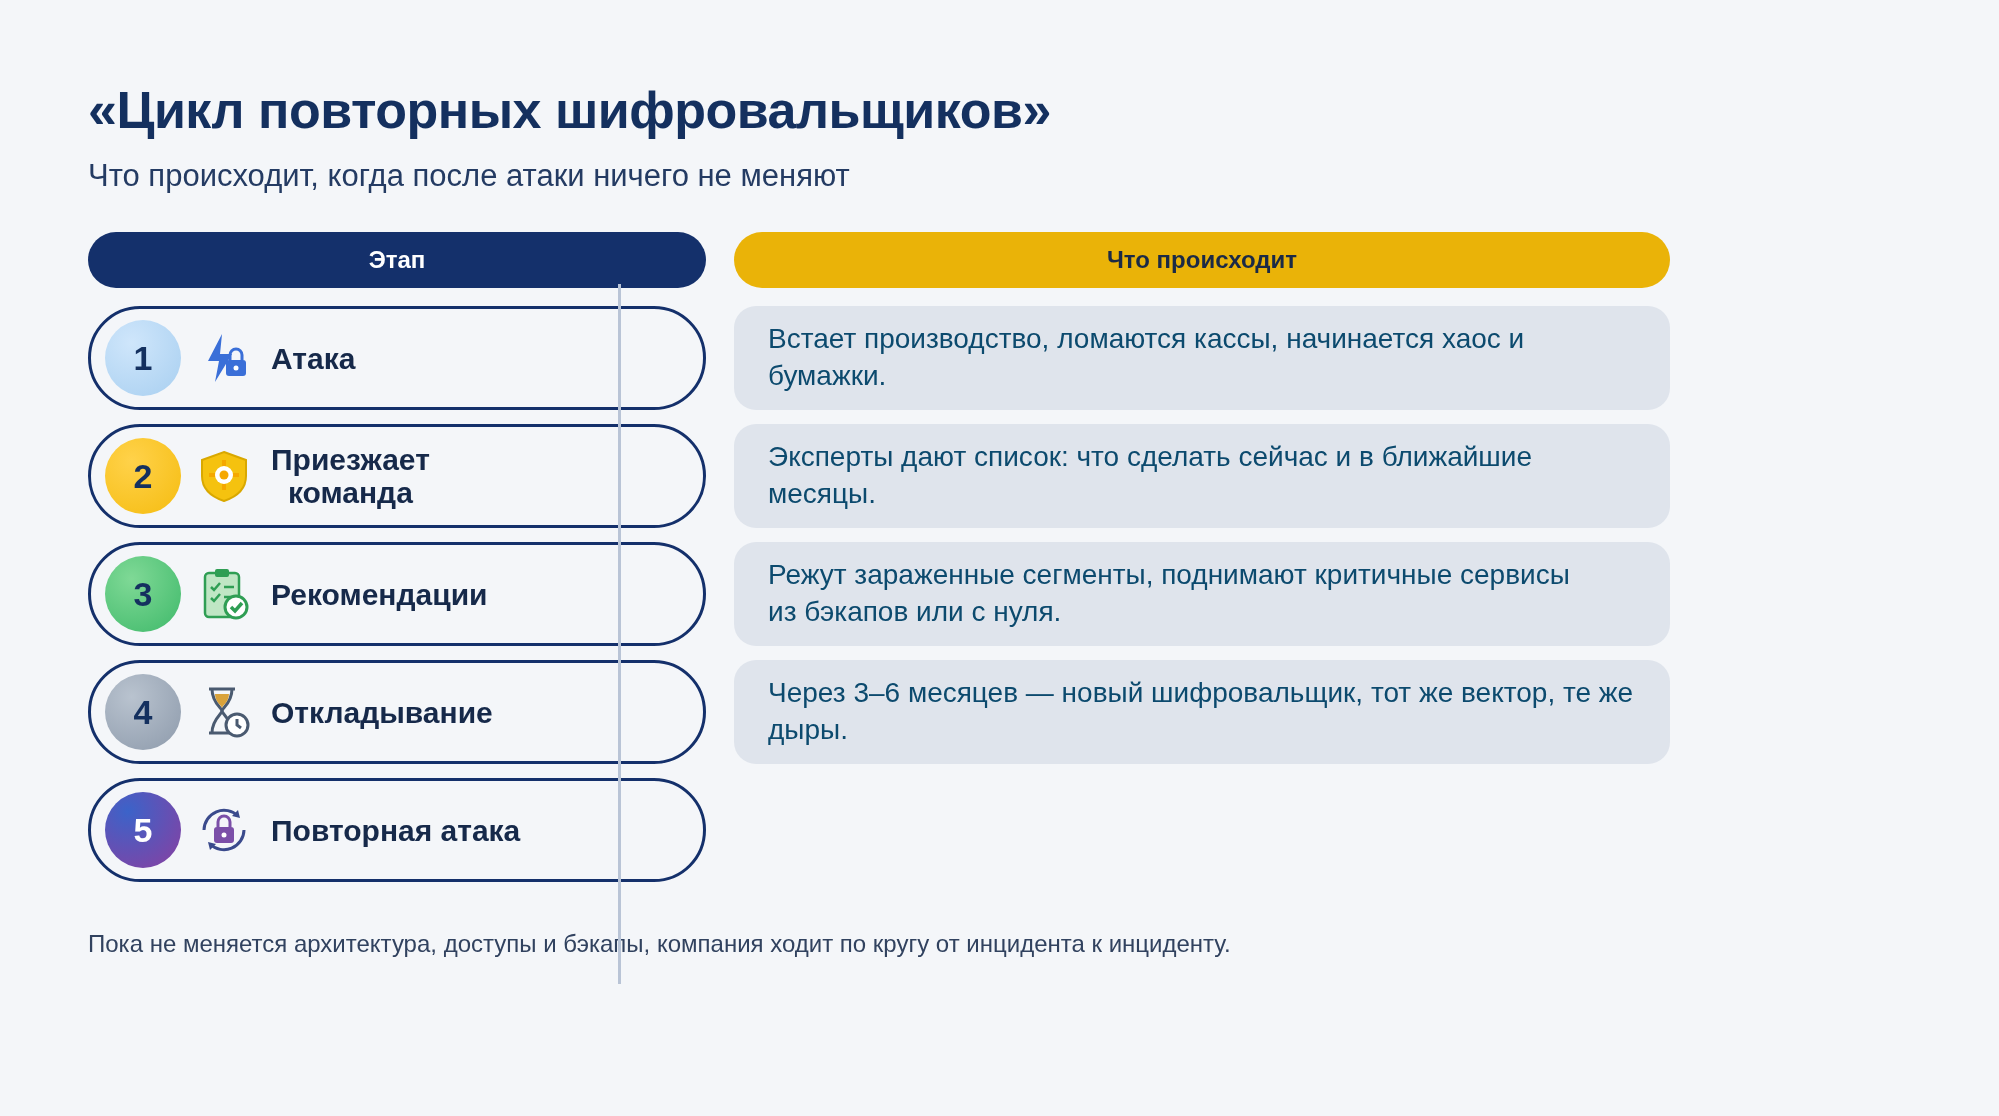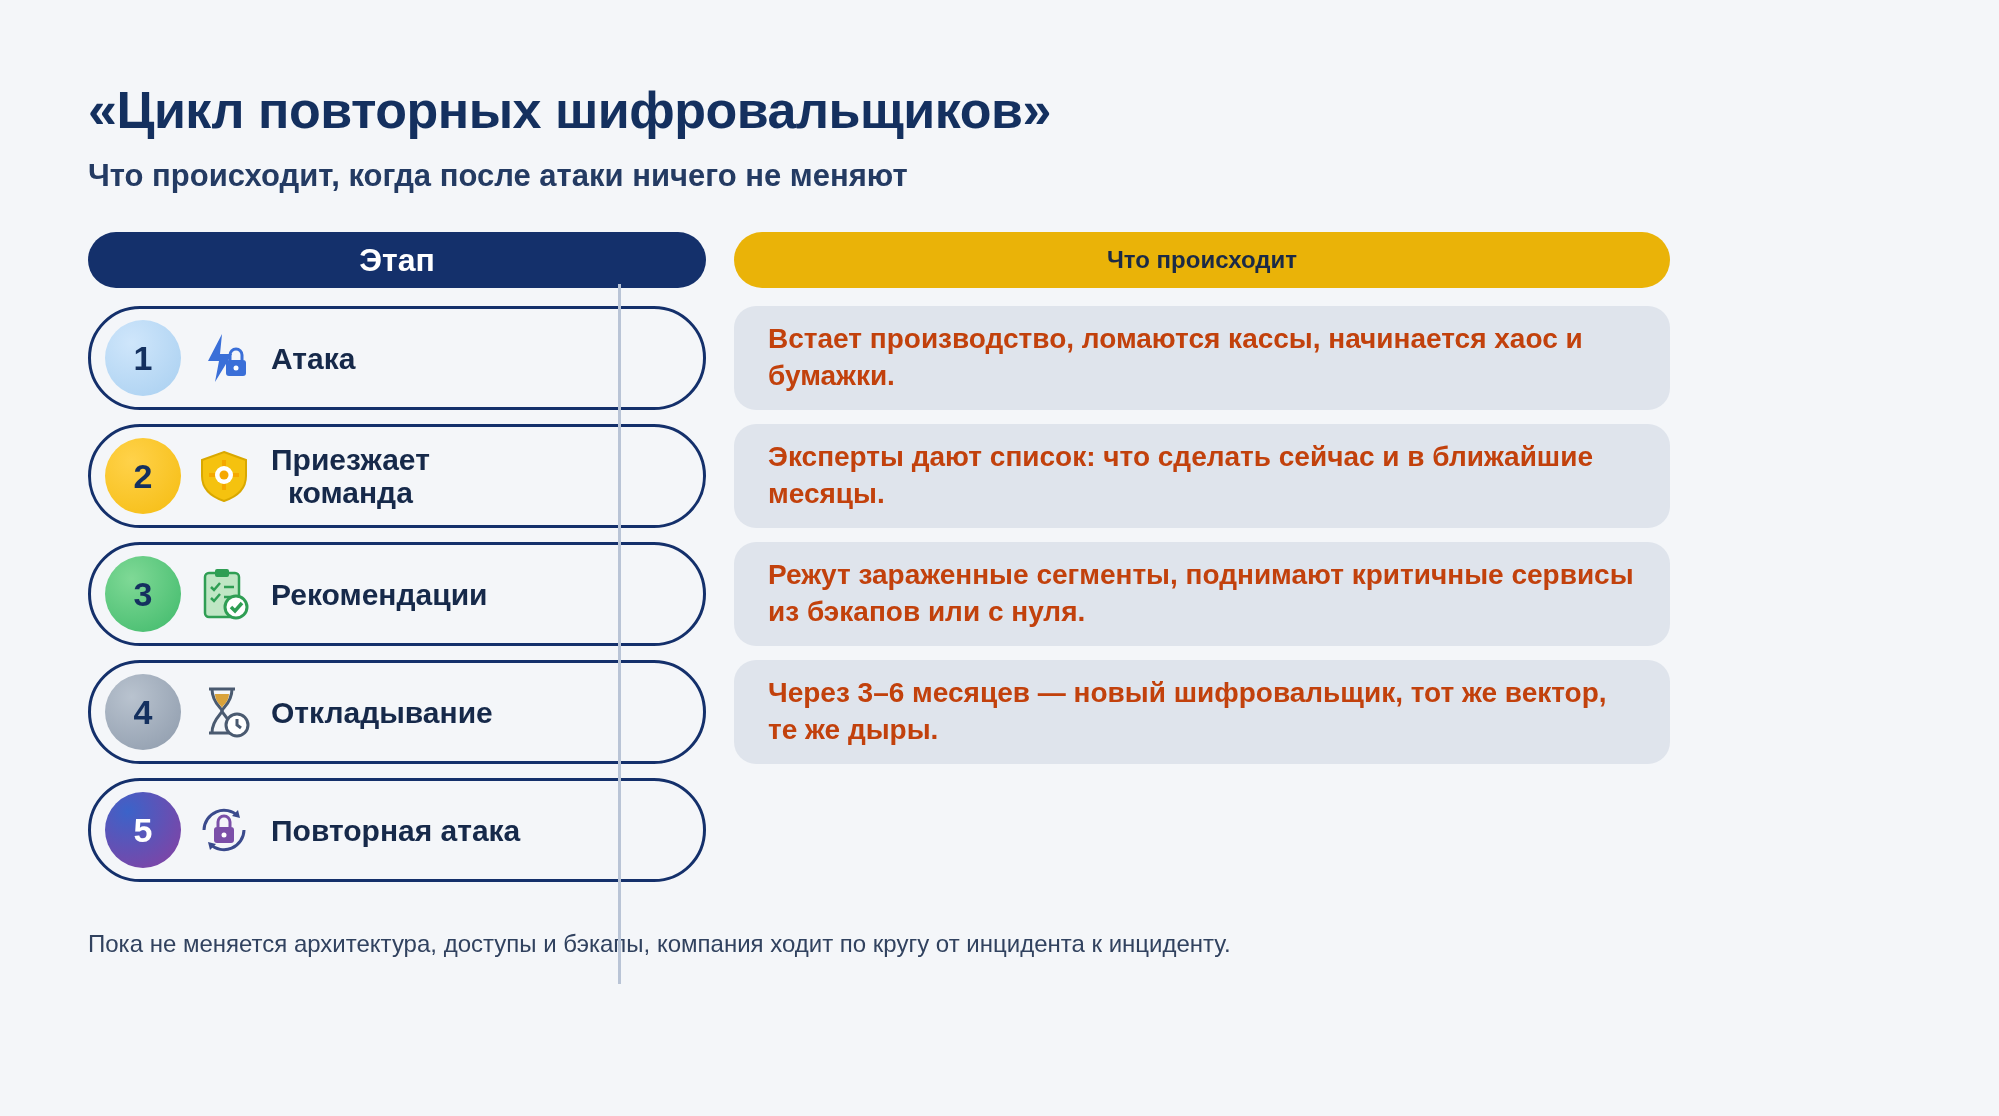--- a/index.html
+++ b/index.html
@@ -29,21 +29,21 @@
     font-weight: bold;
     letter-spacing: -0.5px;
     color: #14305f;
     margin: 0 0 18px 0;
     line-height: 1.1;
   }
   .subtitle {
     font-size: 31px;
     color: #243b63;
     margin: 0 0 38px 0;
-    font-weight: bold;
+    font-weight: normal;
     line-height: 1.2;
   }
 
   .table {
     display: flex;
     flex-direction: row;
     align-items: flex-start;
     gap: 0;
   }
 
@@ -67,21 +67,21 @@
   }
 
   .head-stage {
     height: 56px;
     border-radius: 28px;
     background: #14306b;
     color: #ffffff;
     display: flex;
     align-items: center;
     justify-content: center;
-    font-size: 32px;
+    font-size: 24px;
     font-weight: bold;
     margin-bottom: 18px;
   }
   .head-what {
     height: 56px;
     border-radius: 28px;
     background: #eab308;
     color: #1b2a46;
     display: flex;
     align-items: center;
@@ -133,23 +133,22 @@
   .what-row {
     min-height: 104px;
     border-radius: 22px;
     background: #dfe4ec;
     display: flex;
     align-items: center;
     padding: 14px 34px;
     margin-bottom: 14px;
     box-sizing: border-box;
     font-size: 28px;
-    color: #c2410c;
+    color: #0c4a6e;
     line-height: 1.32;
-    font-weight: bold;
   }
 
   .footnote {
     margin-top: 34px;
     font-size: 24px;
     color: #31425f;
   }
 
   
   .b1 { background: radial-gradient(circle at 35% 30%, #cfe6fb, #a8cff0); }

